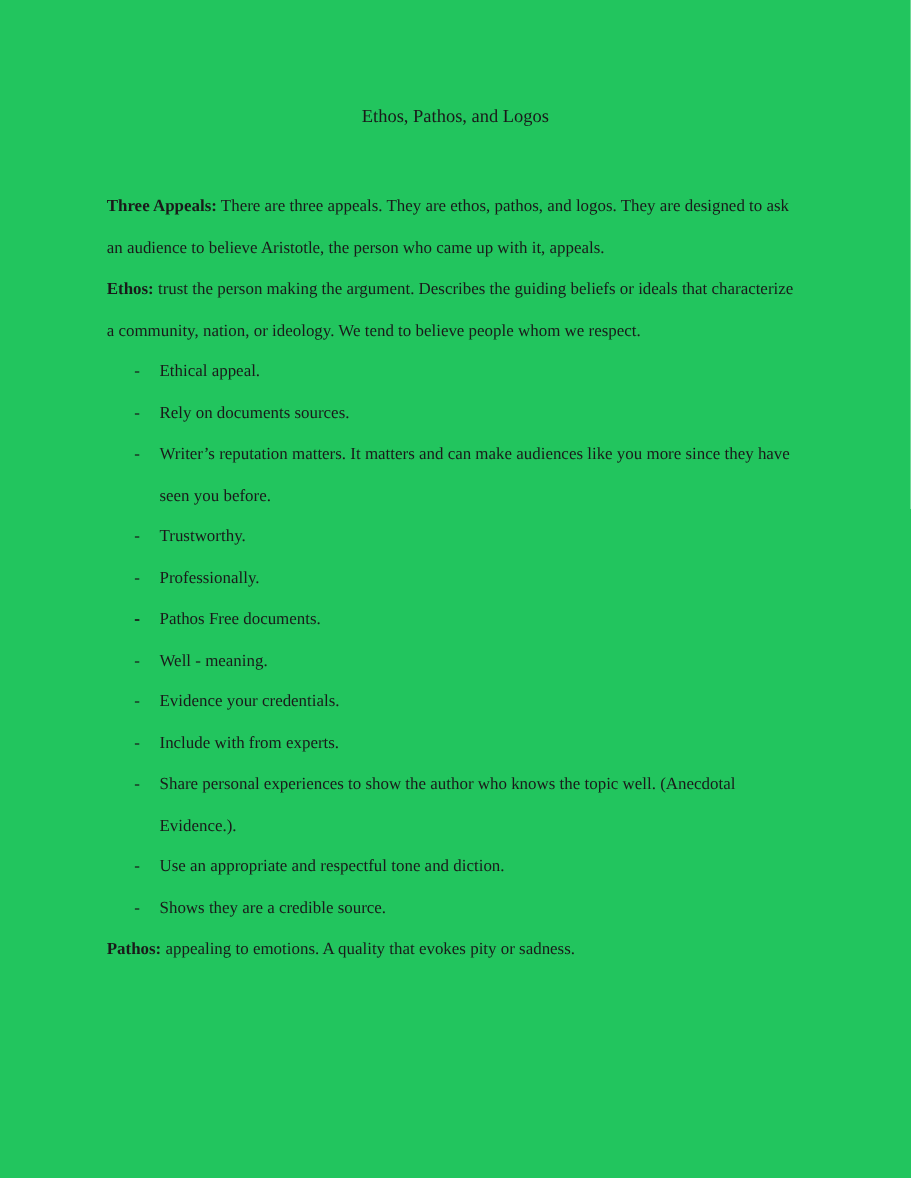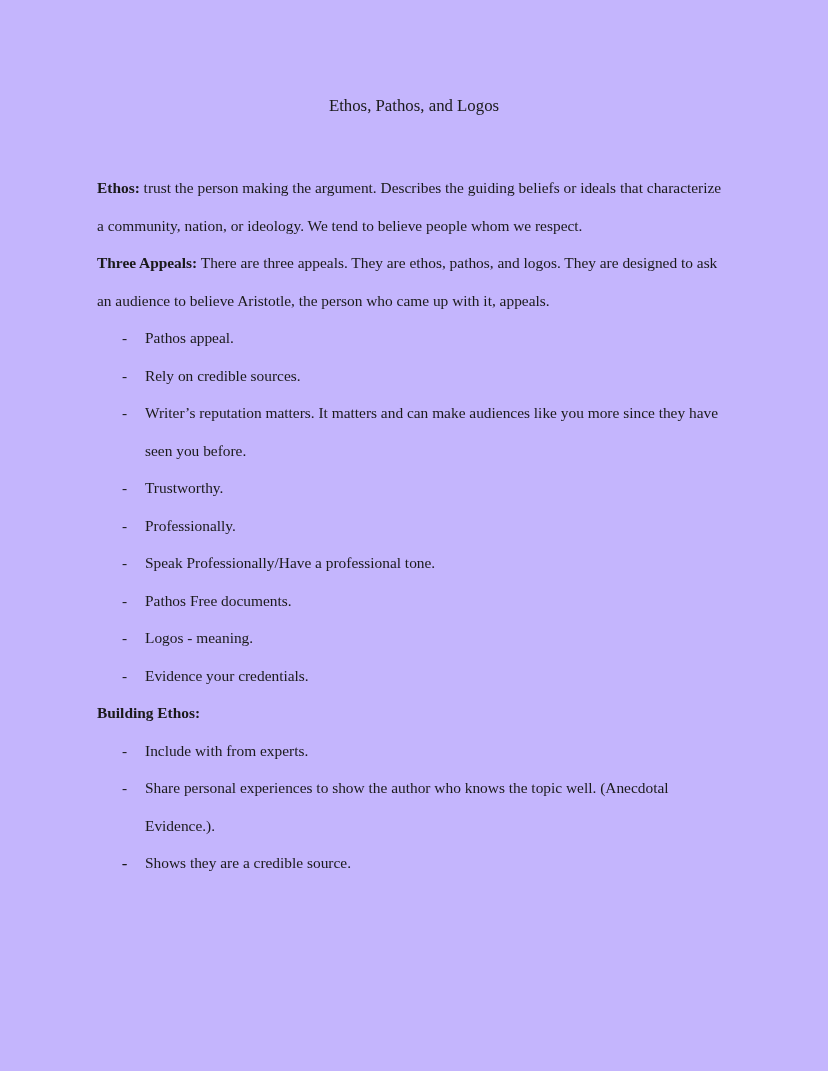--- a/index.html
+++ b/index.html
@@ -4,21 +4,21 @@
 <style>
   html, body {
     margin: 0;
     padding: 0;
     background: #ffffff;
   }
   .page {
     position: relative;
     width: 828px;
     height: 1071px;
-    background: #c4b5fd;
+    background: #22c55e;
     box-sizing: border-box;
     padding: 97px 97px 0 97px;
     font-family: "Liberation Serif", "DejaVu Serif", serif;
     color: #1a1a1a;
     overflow: hidden;
   }
   .title {
     margin: 0 0 54px 0;
     font-size: 16.8px;
     font-weight: normal;
@@ -48,34 +48,34 @@
     left: 25px;
     top: 0;
   }
 </style>
 </head>
 <body>
 
 <div class="page">
   <h1 class="title">Ethos, Pathos, and Logos</h1>
   <div id="doc-body" class="doc-body">
+      <p class="para"><strong class="lead">Three Appeals:</strong><span> There are three appeals. They are ethos, pathos, and logos. They are designed to ask an audience to believe Aristotle, the person who came up with it, appeals.</span></p>
       <p class="para"><strong class="lead">Ethos:</strong><span> trust the person making the argument. Describes the guiding beliefs or ideals that characterize a community, nation, or ideology. We tend to believe people whom we respect.</span></p>
-      <p class="para"><strong class="lead">Three Appeals:</strong><span> There are three appeals. They are ethos, pathos, and logos. They are designed to ask an audience to believe Aristotle, the person who came up with it, appeals.</span></p>
       <div class="list">
-        <div class="list-item"><span class="marker">-</span><span class="item-text">Pathos appeal.</span></div>
-        <div class="list-item"><span class="marker">-</span><span class="item-text">Rely on credible sources.</span></div>
+        <div class="list-item"><span class="marker">-</span><span class="item-text">Ethical appeal.</span></div>
+        <div class="list-item"><span class="marker">-</span><span class="item-text">Rely on documents sources.</span></div>
         <div class="list-item"><span class="marker">-</span><span class="item-text">Writer’s reputation matters. It matters and can make audiences like you more since they have seen you before.</span></div>
         <div class="list-item"><span class="marker">-</span><span class="item-text">Trustworthy.</span></div>
         <div class="list-item"><span class="marker">-</span><span class="item-text">Professionally.</span></div>
-        <div class="list-item"><span class="marker">-</span><span class="item-text">Speak Professionally/Have a professional tone.</span></div>
+        <div class="list-item"><span class="marker">-</span></div>
         <div class="list-item"><span class="marker">-</span><span class="item-text">Pathos Free documents.</span></div>
-        <div class="list-item"><span class="marker">-</span><span class="item-text">Logos - meaning.</span></div>
+        <div class="list-item"><span class="marker">-</span><span class="item-text">Well - meaning.</span></div>
         <div class="list-item"><span class="marker">-</span><span class="item-text">Evidence your credentials.</span></div>
       </div>
-      <p class="para"><strong class="lead">Building Ethos:</strong></p>
       <div class="list">
         <div class="list-item"><span class="marker">-</span><span class="item-text">Include with from experts.</span></div>
         <div class="list-item"><span class="marker">-</span><span class="item-text">Share personal experiences to show the author who knows the topic well. (Anecdotal Evidence.).</span></div>
-        <div class="list-item"><span class="marker">-</span></div>
+        <div class="list-item"><span class="marker">-</span><span class="item-text">Use an appropriate and respectful tone and diction.</span></div>
         <div class="list-item"><span class="marker">-</span><span class="item-text">Shows they are a credible source.</span></div>
       </div>
+      <p class="para"><strong class="lead">Pathos:</strong><span> appealing to emotions. A quality that evokes pity or sadness.</span></p>
     </div>
 </div>
 
 </body></html>

